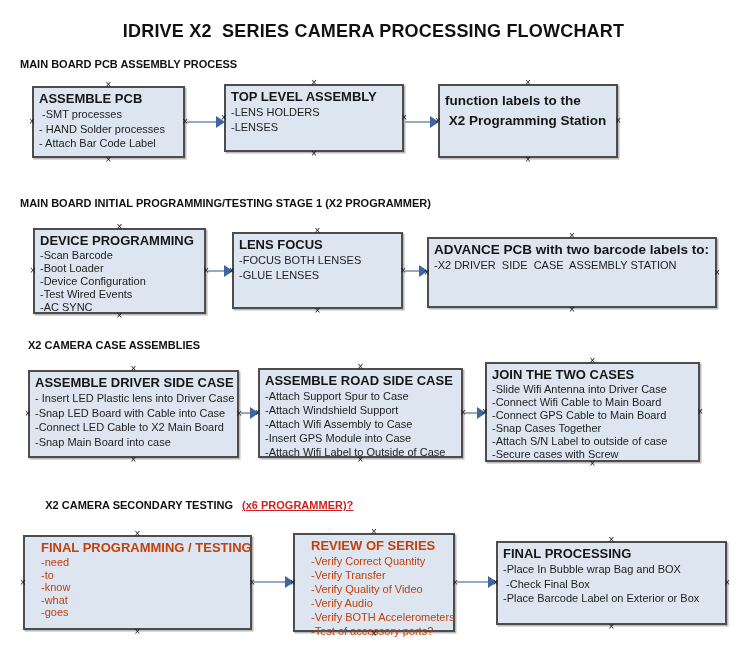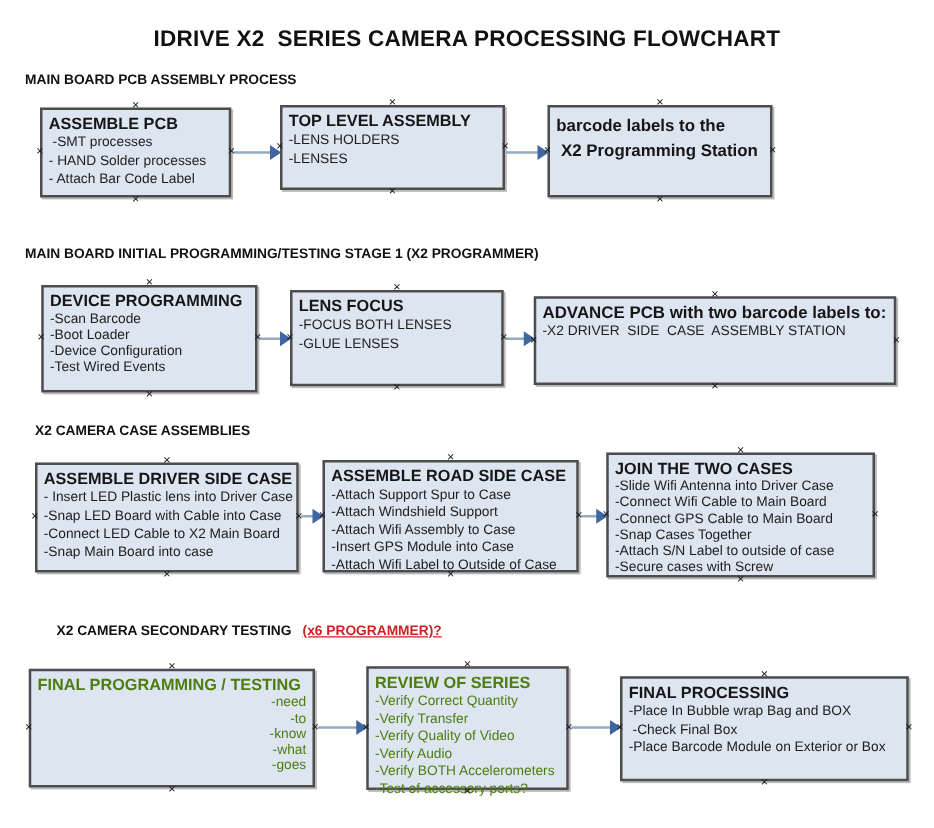--- a/index.html
+++ b/index.html
@@ -15,24 +15,24 @@
   .red-text { color:#cc2222;text-decoration:underline; }
   .fbox {
     position:absolute; background:#dce5f0; border:2px solid #4d4d4d;
     box-sizing:border-box; padding:2px 5px;
     box-shadow:1.5px 1.5px 0 rgba(130,130,130,.55);
   }
   .btitle { font-size:13px; font-weight:bold; line-height:17px; white-space:pre; color:#161616; }
   .bitem  { font-size:11px; line-height:14.5px; white-space:pre; color:#1d1d1d; }
   .lh14  .bitem { line-height:14px; }
   .lh13  .bitem { line-height:13px; }
-  .lh125 .bitem { line-height:12.5px;text-align:right; }
+  .lh125 .bitem { line-height:12.5px; }
   .bline { font-size:13.5px; font-weight:bold; line-height:20px; white-space:pre; color:#161616; }
   .padtop { padding-top:5px; }
-  .redbox .btitle, .redbox .bitem { color:#4d7c0f; }
+  .redbox .btitle, .redbox .bitem { color:#c2410c;margin-left:11px; }
   .anc {
     position:absolute; font-size:10px; line-height:8px; color:#161616;
     font-weight:normal; z-index:3; pointer-events:none;
   }
   .anc-t { top:-7px;  left:50%; margin-left:-3px; }
   .anc-b { bottom:-8px; left:50%; margin-left:-3px; }
   .anc-l { left:-5px;  top:50%; margin-top:-4px; }
   .anc-r { right:-5px; top:50%; margin-top:-4px; }
   .arrow { position:absolute; height:2px; background:#94a9c4; z-index:2; }
   .ahead {
@@ -76,36 +76,37 @@
 
   <div class="arrow" style="left:405px;top:121px;width:26px">
       <span class="ahead"></span>
     </div>
 
   <div class="fbox padtop" style="left:438px;top:84px;width:180px;height:74px">
     <span class="anc anc-t">×</span>
     <span class="anc anc-b">×</span>
     <span class="anc anc-l">×</span>
     <span class="anc anc-r">×</span>
-    <div class="bline">barcode labels to the</div>
+    <div class="bline">function labels to the</div>
     <div class="bline"> X2 Programming Station</div>
   </div>
 
   <div class="sec-head" style="left:20px;top:197px">MAIN BOARD INITIAL PROGRAMMING/TESTING STAGE 1 (X2 PROGRAMMER)</div>
 
   <div class="fbox lh13" style="left:33px;top:228px;width:173px;height:86px">
     <span class="anc anc-t">×</span>
     <span class="anc anc-b">×</span>
     <span class="anc anc-l">×</span>
     <span class="anc anc-r">×</span>
     <div class="btitle">DEVICE PROGRAMMING</div>
     <div class="bitem">-Scan Barcode</div>
     <div class="bitem">-Boot Loader</div>
     <div class="bitem">-Device Configuration</div>
     <div class="bitem">-Test Wired Events</div>
+    <div class="bitem">-AC SYNC</div>
   </div>
 
   <div class="arrow" style="left:208px;top:270px;width:17px">
       <span class="ahead"></span>
     </div>
 
   <div class="fbox" style="left:232px;top:232px;width:171px;height:77px">
     <span class="anc anc-t">×</span>
     <span class="anc anc-b">×</span>
     <span class="anc anc-l">×</span>
@@ -217,16 +218,16 @@
     </div>
 
   <div class="fbox" style="left:496px;top:541px;width:231px;height:84px">
     <span class="anc anc-t">×</span>
     <span class="anc anc-b">×</span>
     <span class="anc anc-l">×</span>
     <span class="anc anc-r">×</span>
     <div class="btitle">FINAL PROCESSING</div>
     <div class="bitem">-Place In Bubble wrap Bag and BOX</div>
     <div class="bitem"> -Check Final Box</div>
-    <div class="bitem">-Place Barcode Module on Exterior or Box</div>
+    <div class="bitem">-Place Barcode Label on Exterior or Box</div>
   </div>
 
 </div>
 
 </body></html>

